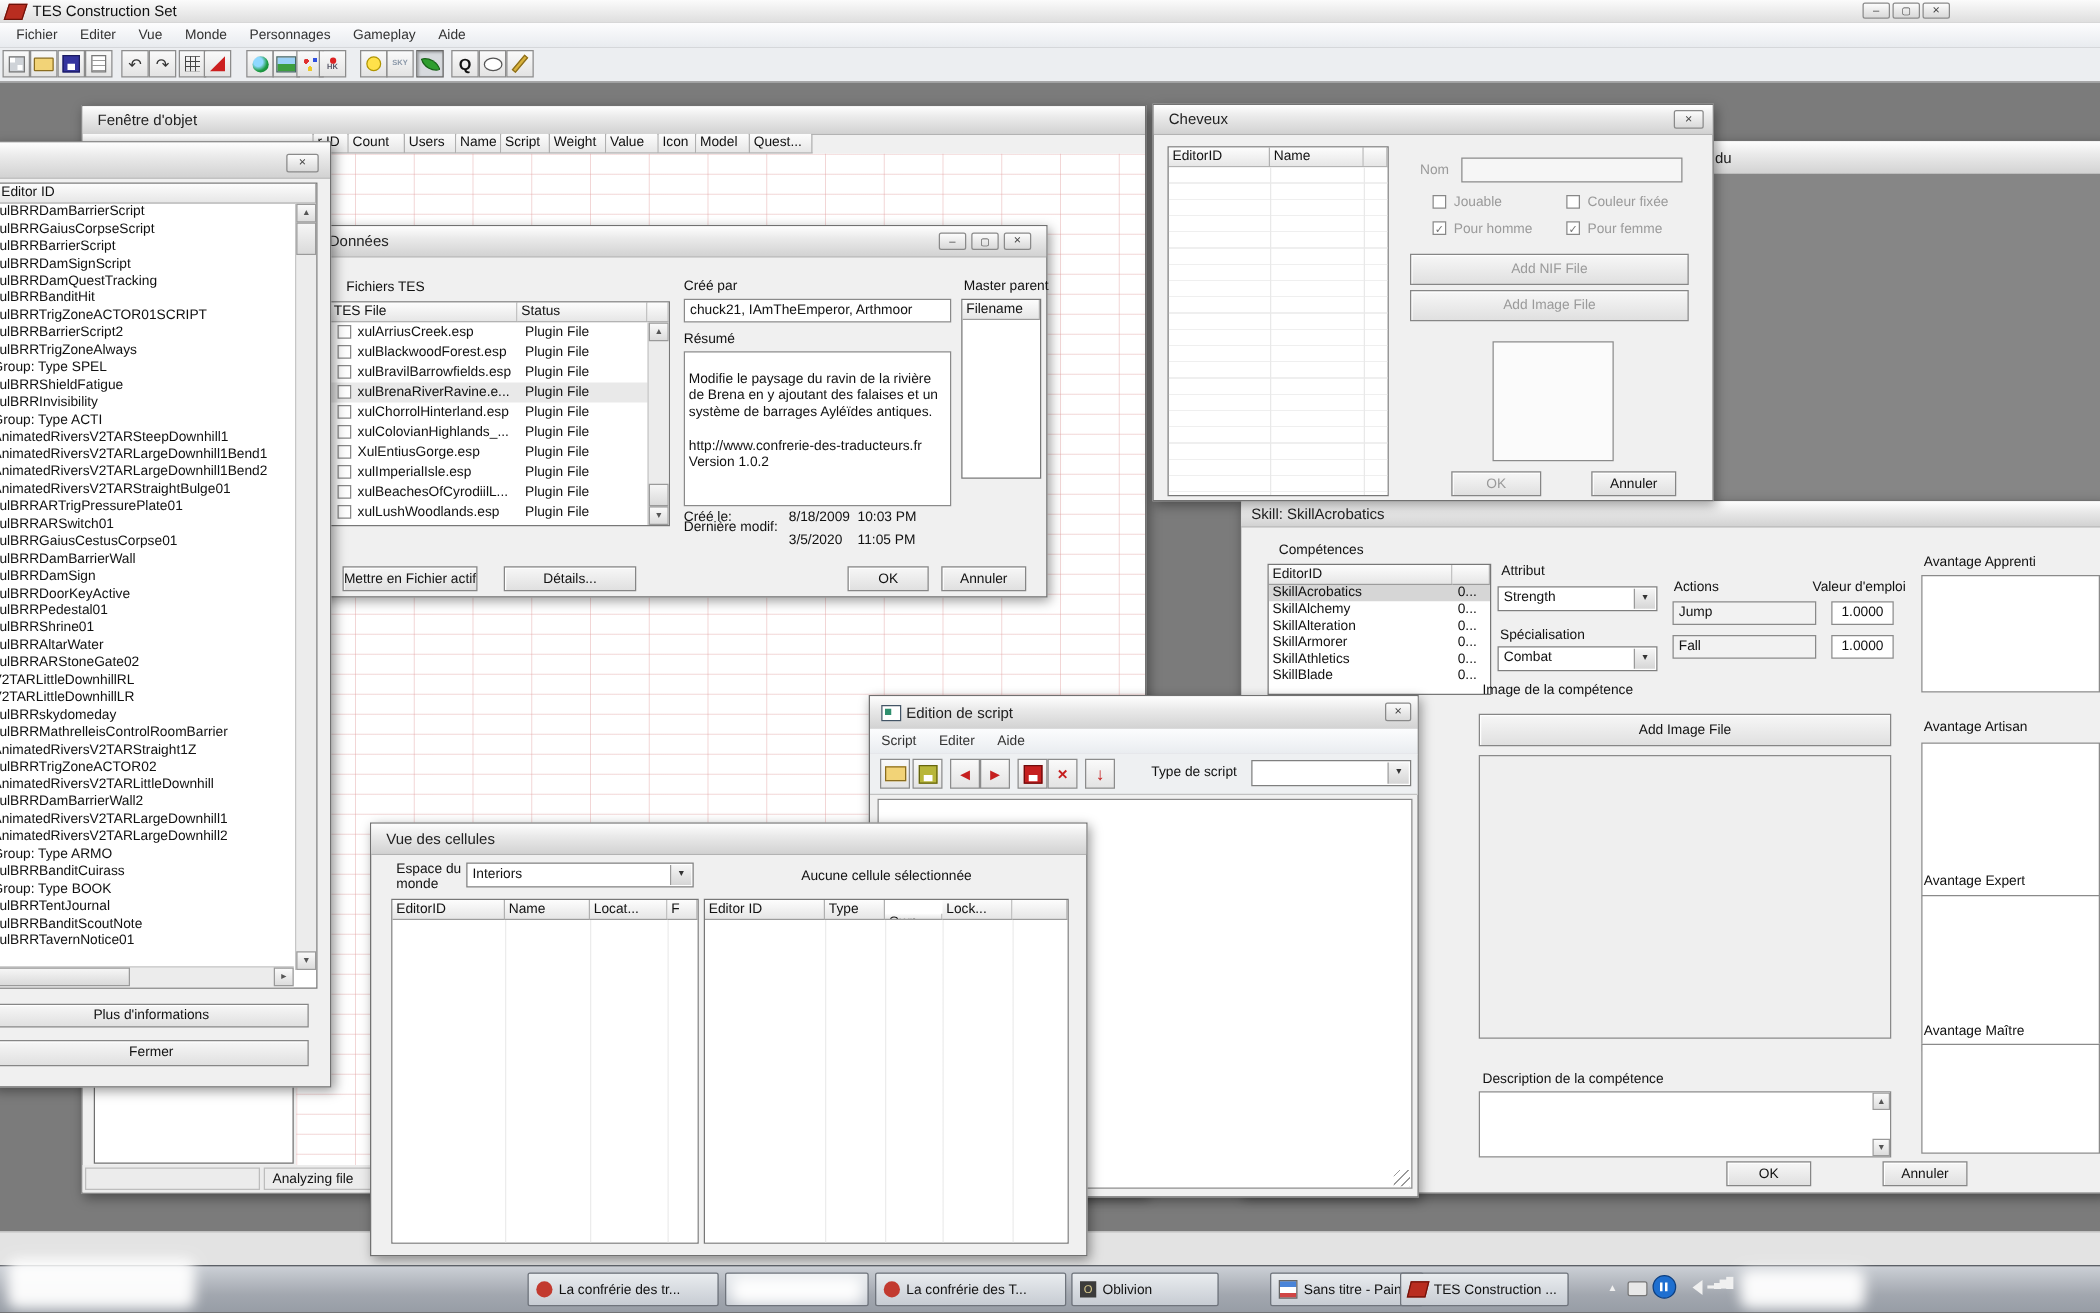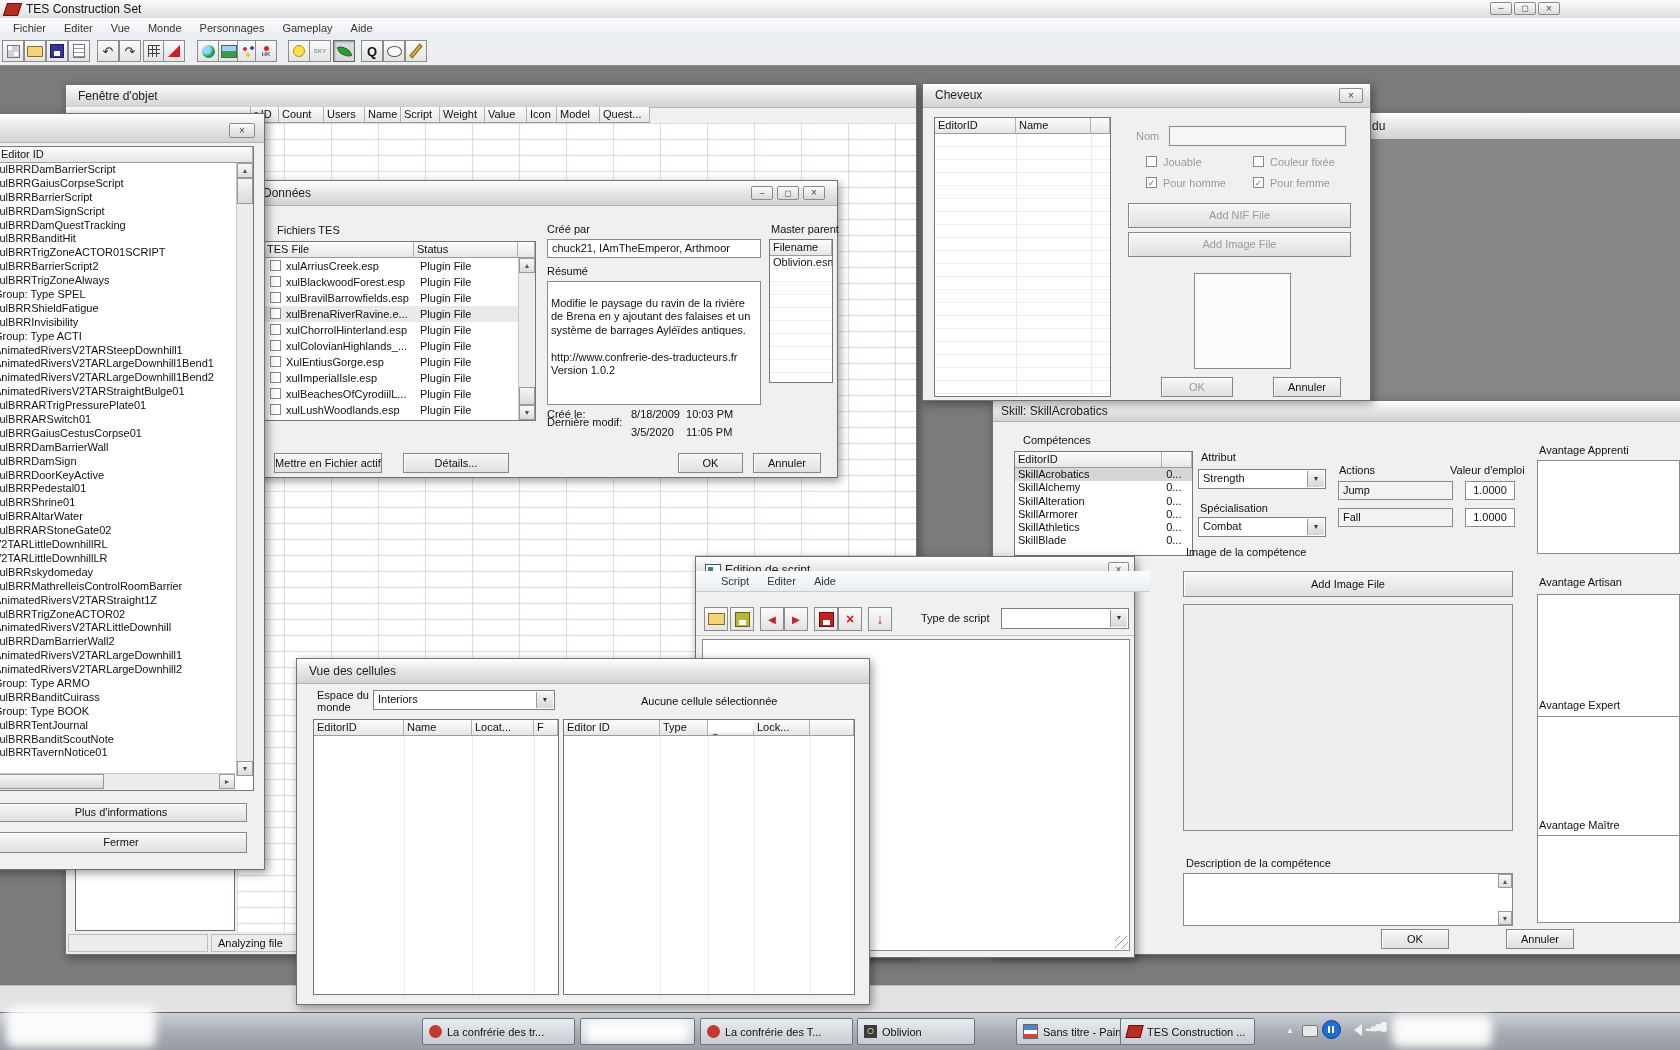--- a/index.html
+++ b/index.html
@@ -244,21 +244,21 @@
   </div>
 
   <div class="win" style="left:695px;top:556px;width:440px;height:402px;z-index:6">
     <div class="wtitle" style="height:26px;line-height:26px">
       <span class="abs" style="left:9px;top:7px;width:14px;height:11px;background:#fff;border:1px solid #456">
         <i style="position:absolute;left:2px;top:2px;width:5px;height:5px;background:#2e8f6e"></i>
         </span>
       <span class="lbl" style="left:29px;top:0">Edition de script</span>
       <span class="xbtn" style="left:412px;top:5px;width:21px;height:15px;font-size:10px;line-height:13px">×</span>
     </div>
-    <div class="abs" style="left:0;top:14px;width:438px;height:20px;background:linear-gradient(#fcfdfe,#e9ecf0);border-bottom:1px solid #c9cdd2;padding-left:16px">
+    <div class="abs" style="left:0;top:26px;width:438px;height:20px;background:linear-gradient(#fcfdfe,#e9ecf0);border-bottom:1px solid #c9cdd2;padding-left:0">
       
     <span class="menuitem">Script</span><span class="menuitem">Editer</span><span class="menuitem">Aide</span></div>
     <div class="abs" style="left:0;top:46px;width:438px;height:32px;background:#eef0f2;border-bottom:1px solid #c2c2c2">
       <span class="tbtn" style="left:8px;top:4px;width:24px;height:24px">
         <i style="width:15px;height:10px;background:#f2d377;border:1px solid #8a6d1f"></i>
         </span>
       <span class="tbtn" style="left:34px;top:4px;width:24px;height:24px">
         <i style="width:13px;height:13px;background:linear-gradient(#fff,#fff) 3px 7px/7px 5px no-repeat,#b8b63a;border:1px solid #66650f"></i>
         </span>
       <span class="tbtn" style="left:64px;top:4px;width:24px;height:24px;color:#c61f1f;font-size:13px">◄</span>
@@ -411,24 +411,20 @@
     </div>
     <span class="lbl" style="left:296px;top:227px">Créé le:</span>
     <span class="lbl" style="left:380px;top:227px;white-space:pre">8/18/2009  10:03 PM</span>
     <span class="lbl" style="left:296px;top:235px">Dernière modif:</span>
     <span class="lbl" style="left:380px;top:245px;white-space:pre">3/5/2020    11:05 PM</span>
     <span class="lbl" style="left:520px;top:42px">Master parent</span>
     <div class="sunk" style="left:518px;top:58px;width:64px;height:144px;border-color:#777">
       <div class="hdrrow" style="left:0;top:0;width:62px;height:16px">
         <span class="hcell" style="flex:1 1 auto">Filename</span>
       </div>
-      <div class="abs" style="left:0;top:16px;width:62px;bottom:0;background:repeating-linear-gradient(to bottom,transparent 0 12px,#efefef 12px 13px) #fff">
-
-      <div style="height:13px;line-height:13px;padding-left:3px;white-space:nowrap">Oblivion.esm</div>
-        </div>
     </div>
     <div class="btn" style="left:23px;top:272px;width:108px;height:20px;line-height:18px">
       <span>Mettre en Fichier actif</span>
     </div>
     <div class="btn" style="left:152px;top:272px;width:106px;height:20px;line-height:18px">
       <span>Détails...</span>
     </div>
     <div class="btn" style="left:427px;top:272px;width:65px;height:20px;line-height:18px">
       <span>OK</span>
     </div>

